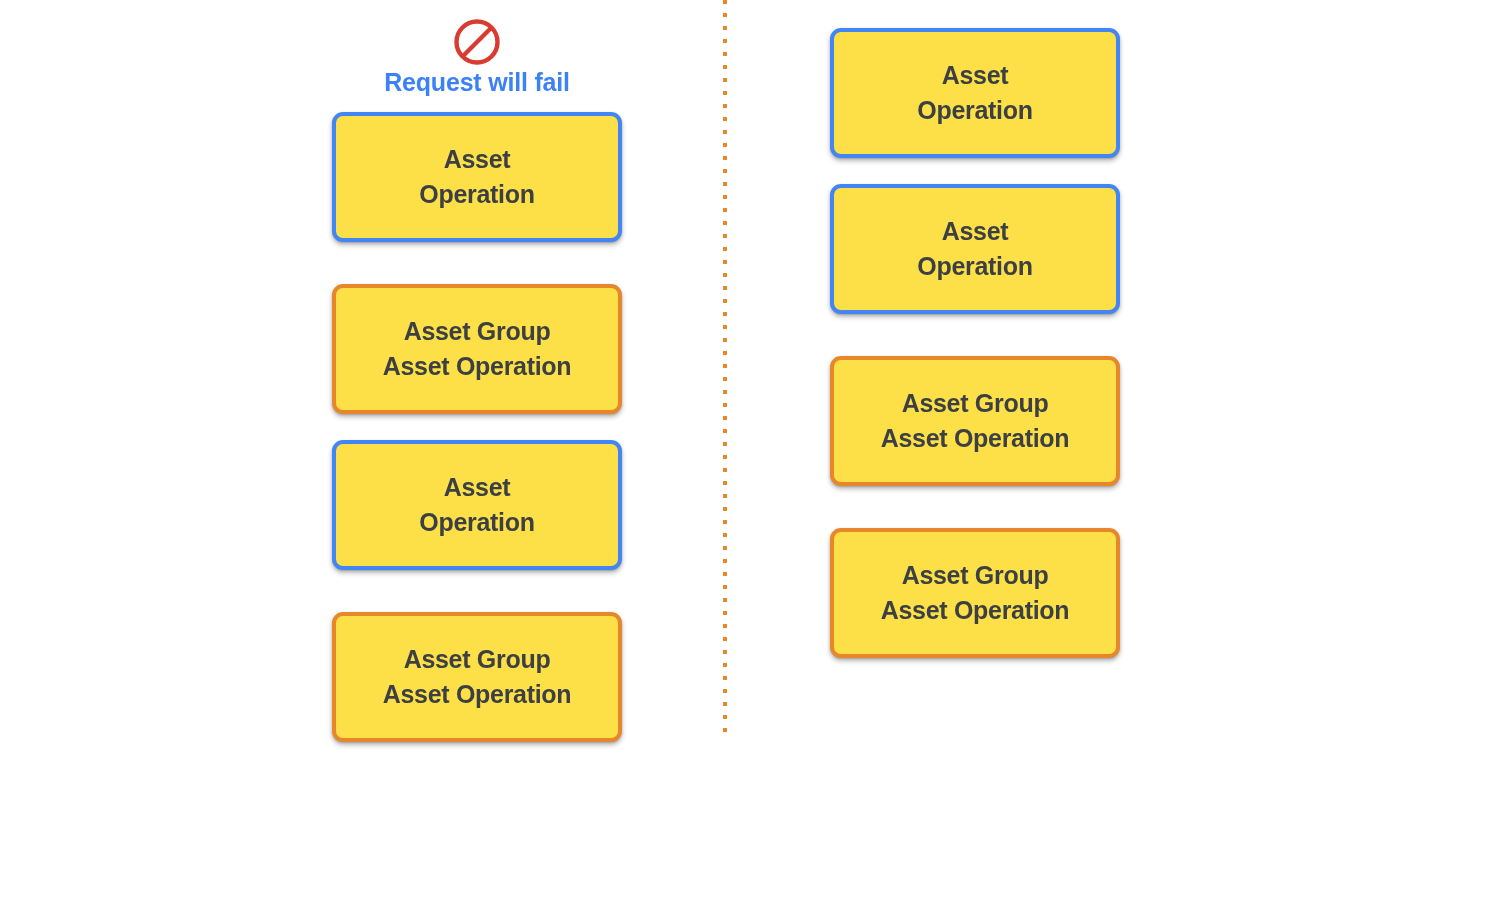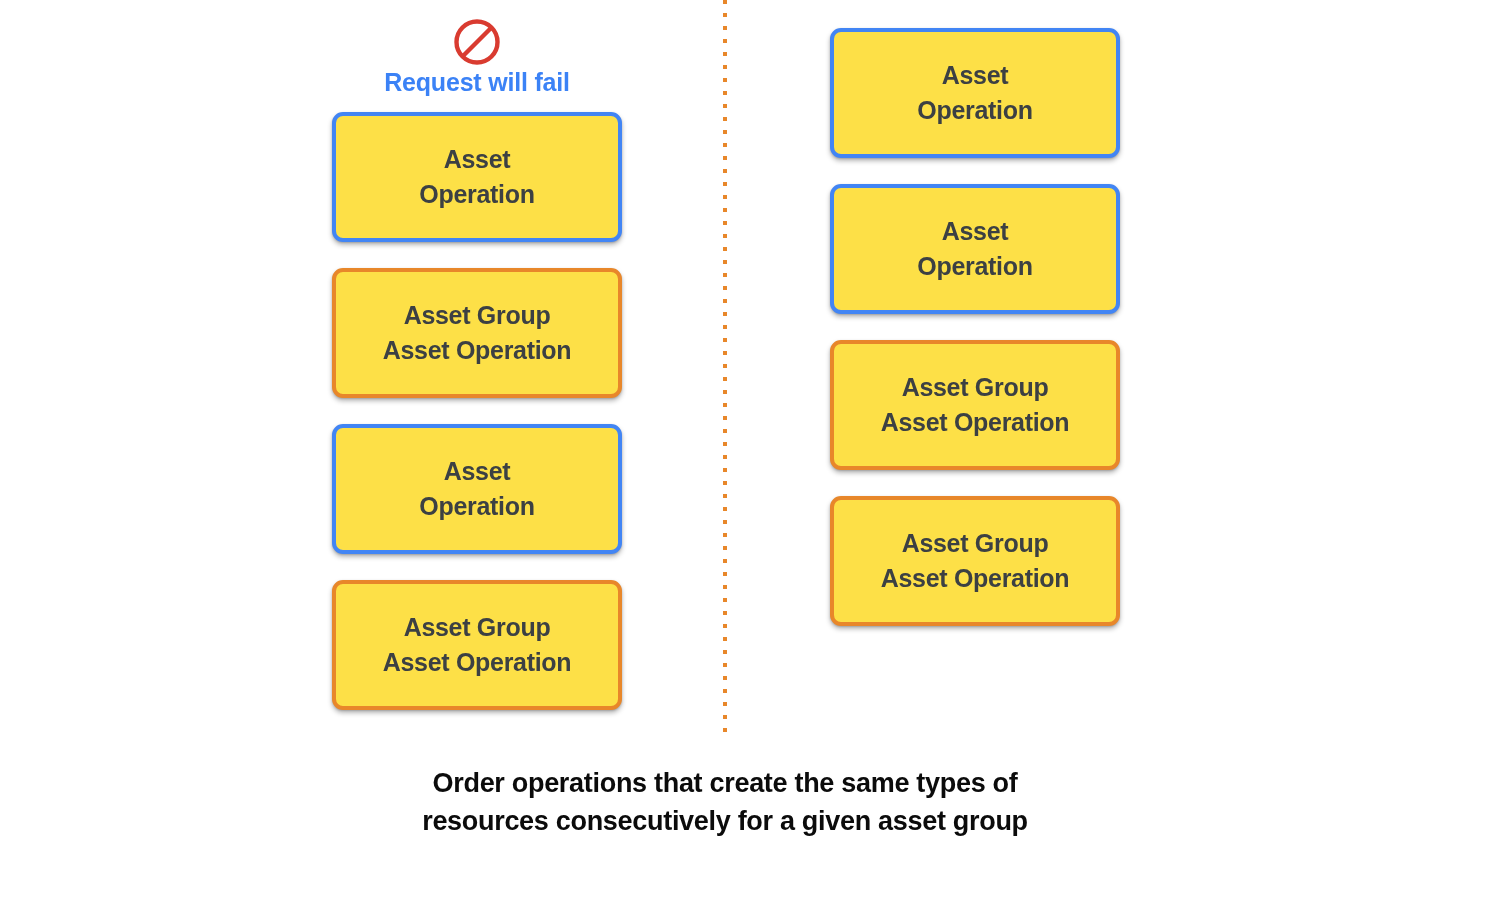--- a/index.html
+++ b/index.html
@@ -88,21 +88,21 @@
     background: #fde047;
     border-radius: 11px;
     border: 4px solid #4285f4;
     box-shadow: 0 3px 5px rgba(0,0,0,0.28), 0 1px 2px rgba(0,0,0,0.16);
     display: flex;
     align-items: center;
     justify-content: center;
     text-align: center;
   }
   .op-box.blue   { border-color: #4285f4; }
-  .op-box.orange { border-color: #e8872a; }
+  .op-box.orange { border-color: #e8872a; margin-top: 16px; }
 
   .op-label {
     font-size: 25px;
     font-weight: bold;
     color: #3c4043;
     line-height: 1.42;
     letter-spacing: -0.3px;
     white-space: pre-line;
   }
 
@@ -174,16 +174,14 @@
         <span class="op-label">Asset Group
 Asset Operation</span>
       </div>
       <div class="op-box orange">
         <span class="op-label">Asset Group
 Asset Operation</span>
       </div>
     </div>
   </div>
 
-  <div class="caption">Order operations that create the same types of
-resources consecutively for a given asset group</div>
 
 </div>
 
 </body></html>

